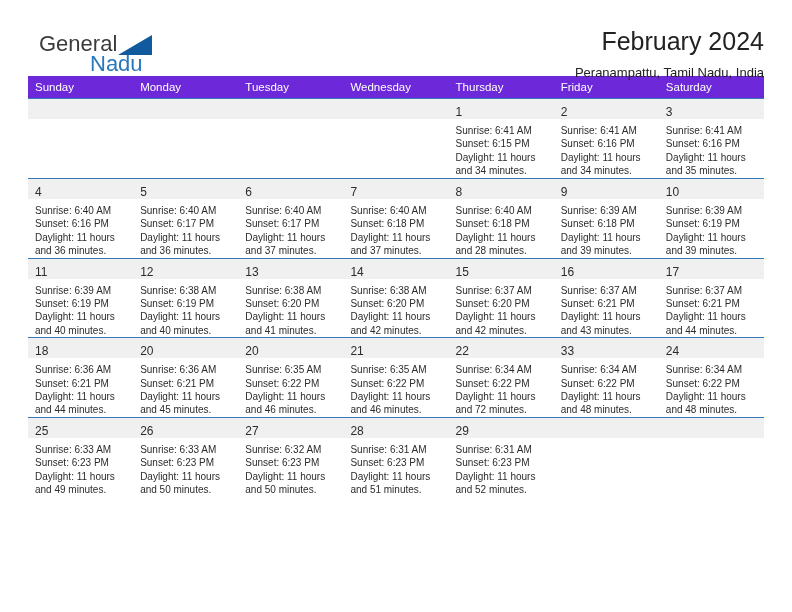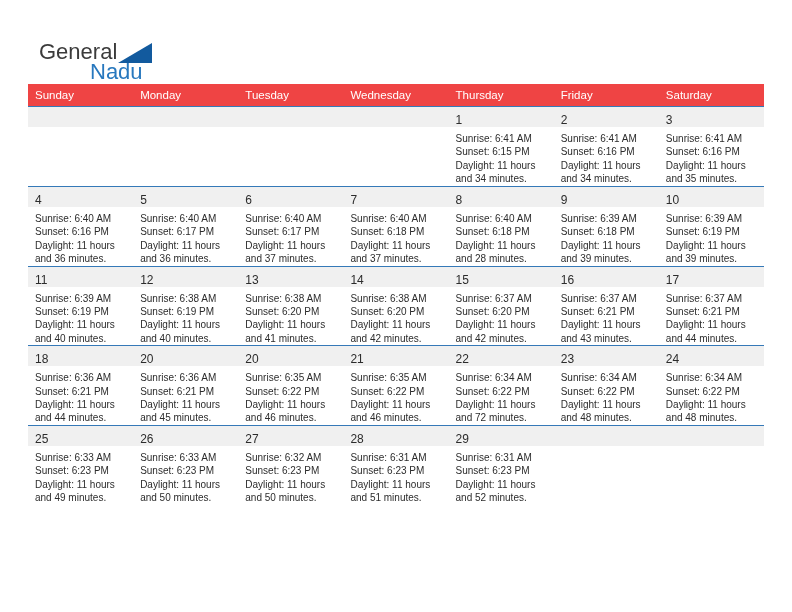--- a/index.html
+++ b/index.html
@@ -12,21 +12,21 @@
     height: 612px;
     font-family: "Liberation Sans", sans-serif;
     color: #000000;
     overflow: hidden;
   }
   .page {
     position: relative;
     width: 792px;
     height: 508px;
     box-sizing: border-box;
-    padding: 8px 28px;
+    padding: 0 28px;
   }
 
   
   .header {
     display: flex;
     align-items: flex-start;
     justify-content: space-between;
     padding-top: 26px;
     height: 72px;
     box-sizing: border-box;
@@ -82,21 +82,21 @@
   }
 
   
   .calendar {
     width: 736px;
     border-collapse: collapse;
     table-layout: fixed;
     margin-top: 4px;
   }
   .calendar th {
-    background: #ef4444;
+    background: #6d28d9;
     color: #ffffff;
     font-size: 11.5px;
     font-weight: normal;
     text-align: left;
     padding: 5px 0 5px 7px;
     height: 12px;
     border: none;
   }
   .calendar td {
     vertical-align: top;
@@ -141,20 +141,22 @@
 
   <div class="header">
 
     <div class="logo">
       <span class="logo-general">General</span>
       <span class="logo-triangle"></span>
       <span class="logo-blue">Nadu</span>
     </div>
 
     <div class="title-block">
+      <div class="cal-title">February 2024</div>
+      <div class="cal-subtitle">Peranampattu, Tamil Nadu, India</div>
     </div>
 
   </div>
 
   <table class="calendar">
     <thead>
       <tr>
         <th>Sunday</th>
         <th>Monday</th>
         <th>Tuesday</th>
@@ -400,21 +402,21 @@
           <td class="">
             <div class="daynum-strip"><span class="daynum">22</span></div>
             <div class="cell-body">
               <div>Sunrise: 6:34 AM</div>
               <div>Sunset: 6:22 PM</div>
               <div>Daylight: 11 hours</div>
               <div>and 72 minutes.</div>
             </div>
           </td>
           <td class="">
-            <div class="daynum-strip"><span class="daynum">23</span></div>
+            <div class="daynum-strip"><span class="daynum">33</span></div>
             <div class="cell-body">
               <div>Sunrise: 6:34 AM</div>
               <div>Sunset: 6:22 PM</div>
               <div>Daylight: 11 hours</div>
               <div>and 48 minutes.</div>
             </div>
           </td>
           <td class="">
             <div class="daynum-strip"><span class="daynum">24</span></div>
             <div class="cell-body">

